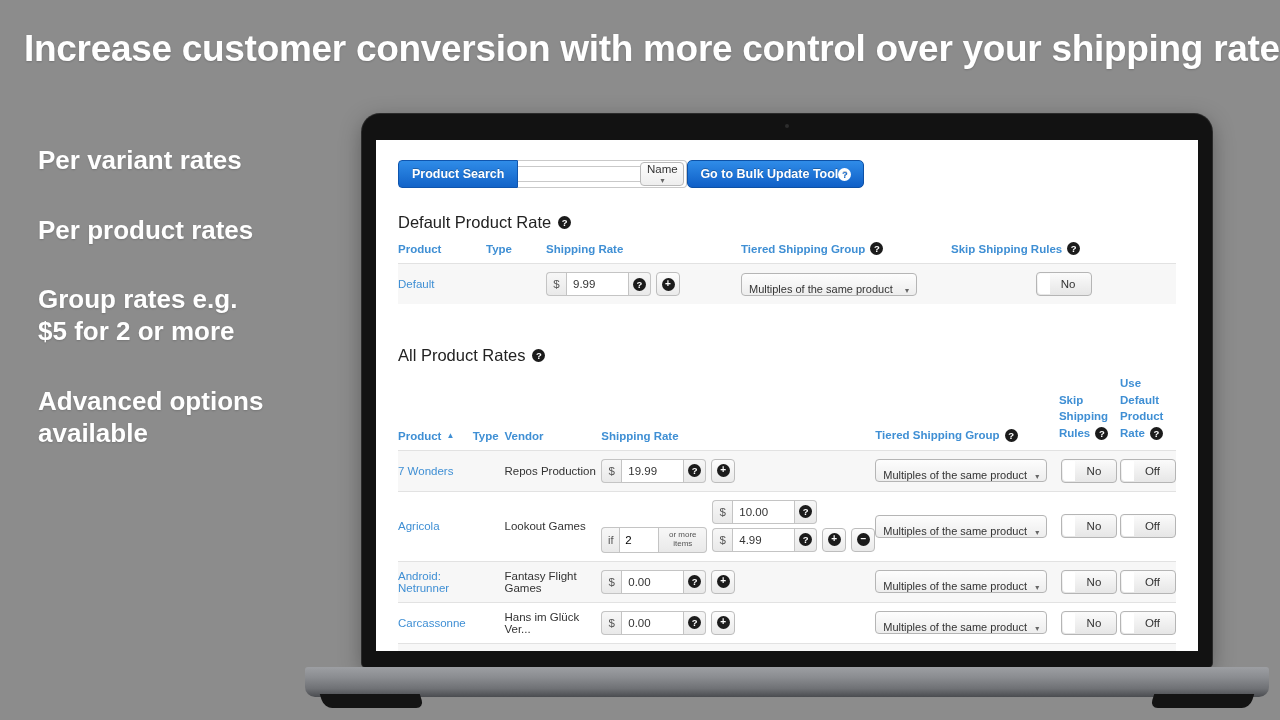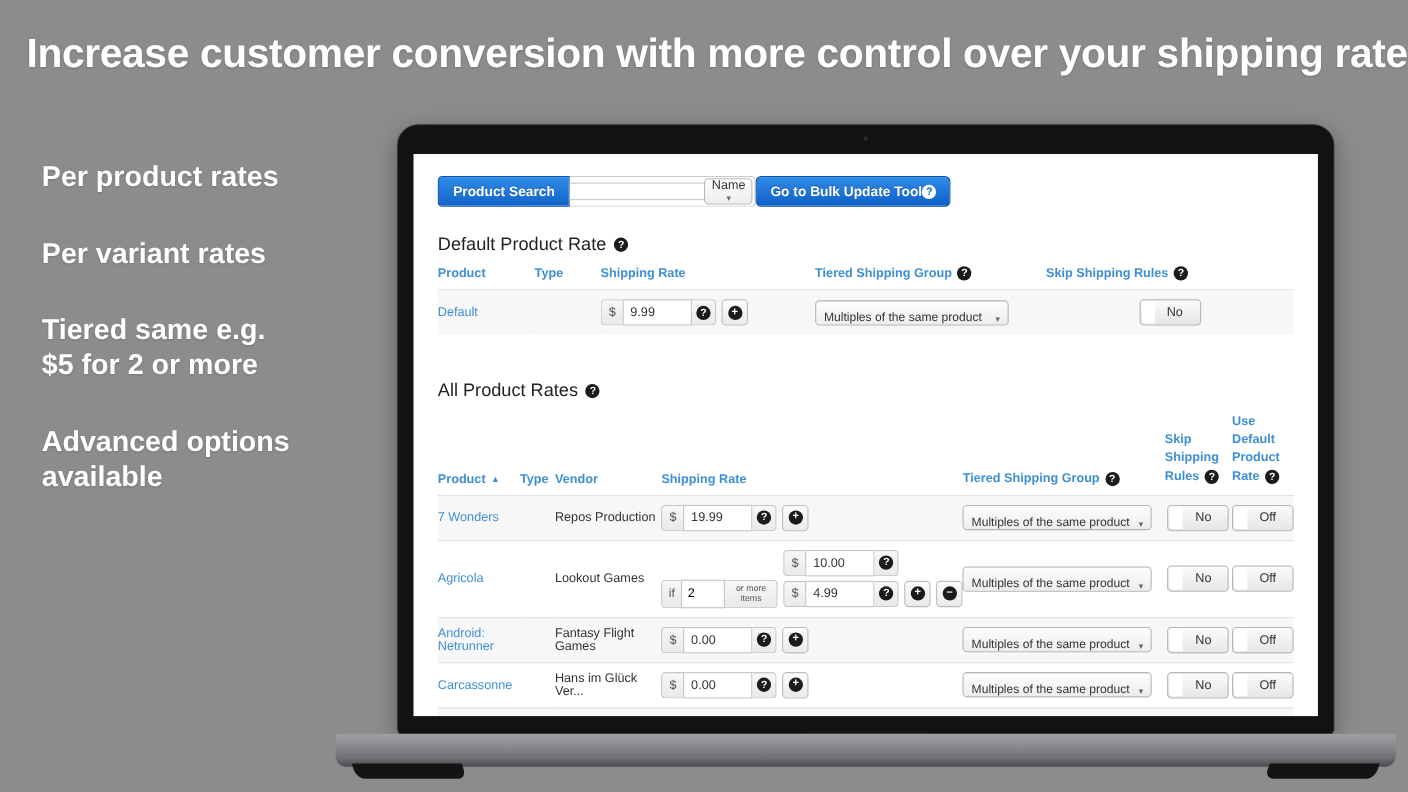--- a/index.html
+++ b/index.html
@@ -209,27 +209,27 @@
 
   .col-skip, .col-use { text-align:center; }
 </style>
 </head>
 <body>
 
 <div class="headline">Increase customer conversion with more control over your shipping rates</div>
 
 <div class="bullets">
   <div class="bullet">
+    <span class="ln">Per variant rates</span>
+  </div>
+  <div class="bullet">
     <span class="ln">Per product rates</span>
   </div>
   <div class="bullet">
-    <span class="ln">Per variant rates</span>
-  </div>
-  <div class="bullet">
-    <span class="ln">Tiered same e.g.</span>
+    <span class="ln">Group rates e.g.</span>
     <span class="ln">$5 for 2 or more</span>
   </div>
   <div class="bullet">
     <span class="ln">Advanced options</span>
     <span class="ln">available</span>
   </div>
 </div>
 
 <div class="laptop">
   <div class="lid">

